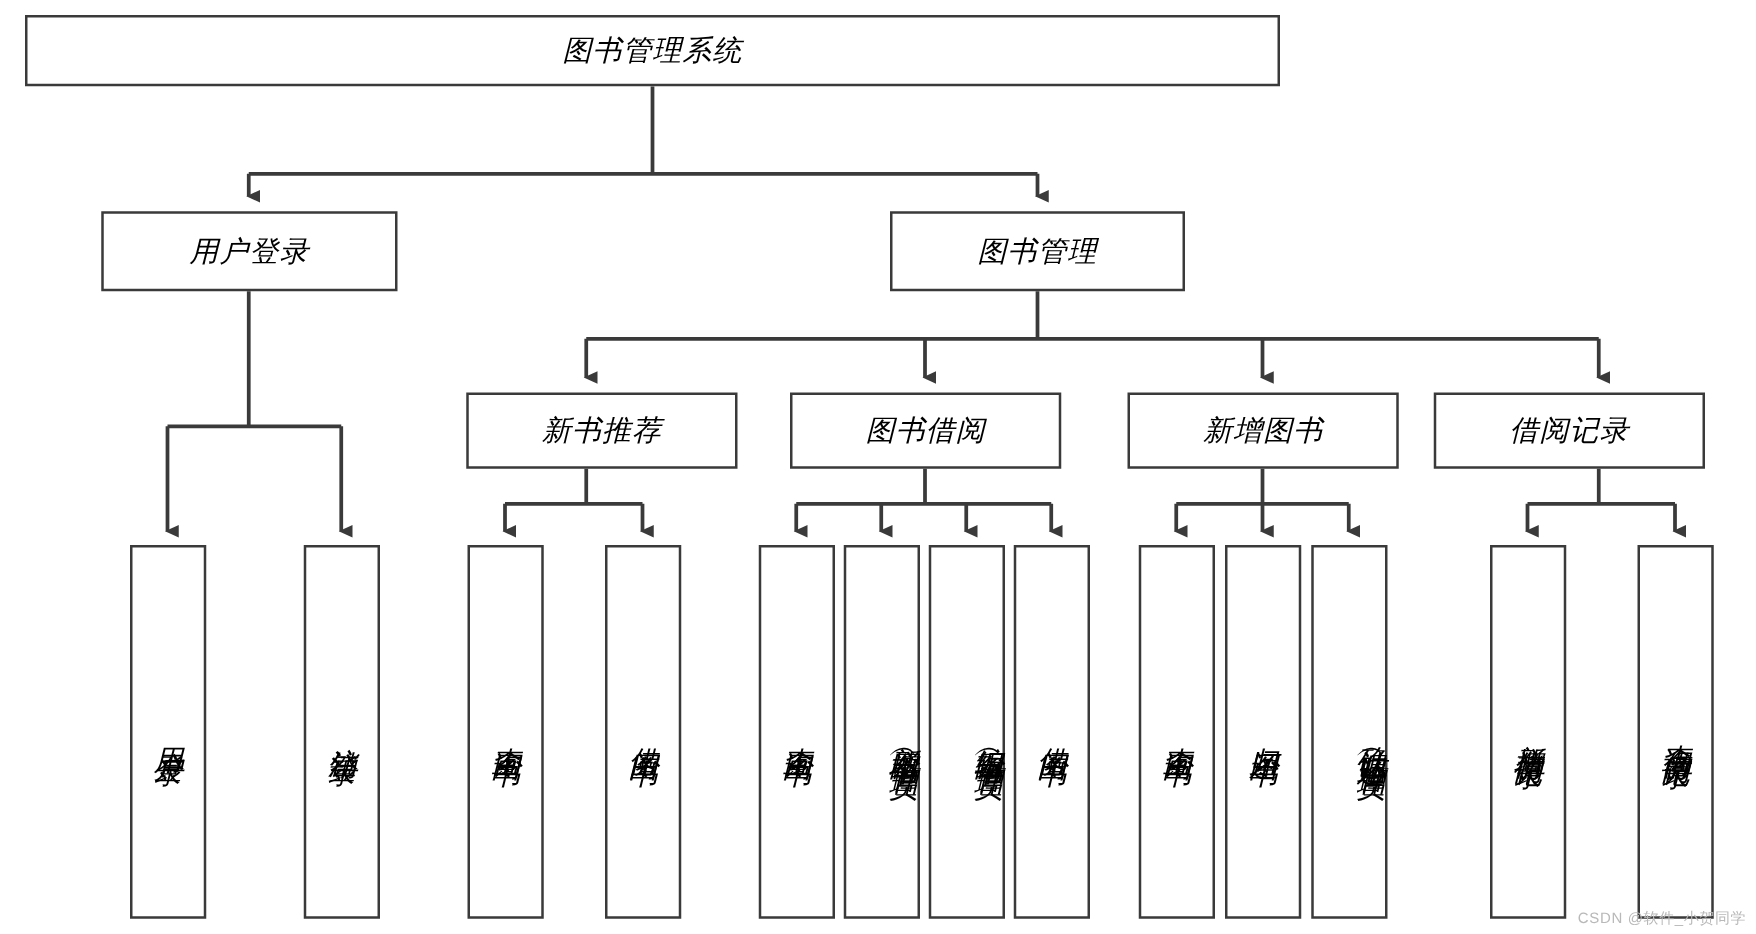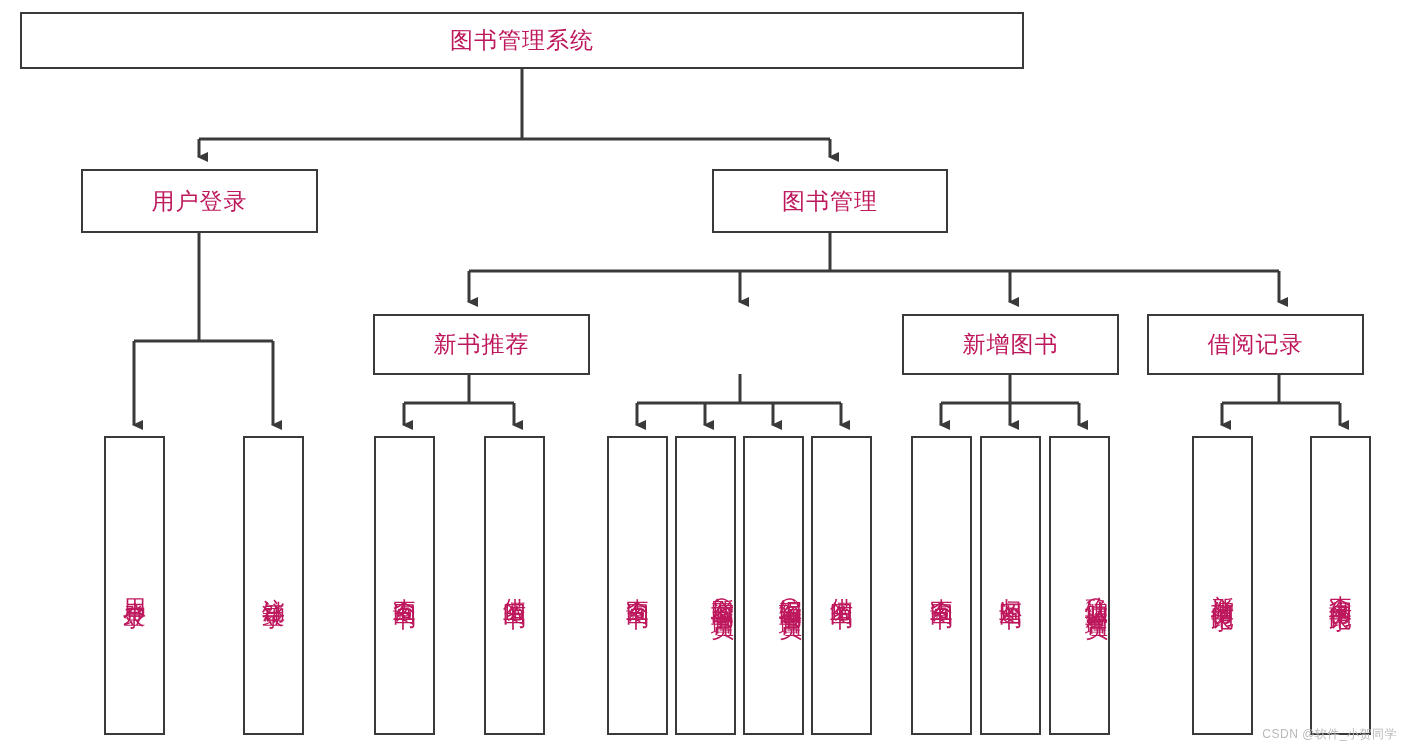--- a/index.html
+++ b/index.html
@@ -25,22 +25,23 @@
     height: 747px;
   }
   .node {
     position: absolute;
     box-sizing: border-box;
     background: #ffffff;
     border: 2px solid #3a3a3a;
     display: flex;
     align-items: center;
     justify-content: center;
-    color: #be185d;
+    color: #000000;
     z-index: 2;
+    font-style: italic;
   }
   .node-h {
     font-size: 23px;
     letter-spacing: 1px;
     white-space: nowrap;
   }
   .node-v {
     font-size: 23px;
     writing-mode: vertical-rl;
     text-orientation: upright;
@@ -131,20 +132,23 @@
   <div class="node node-h" style="left:81px; top:169px; width:237px; height:64px;">
     <span class="label">用户登录</span>
   </div>
   <div class="node node-h" style="left:712px; top:169px; width:236px; height:64px;justify-content:center;">
     <span class="label">图书管理</span>
   </div>
 
   <div class="node node-h" style="left:361px; top:314px; width:217px; height:61px;margin-left:12px;">
     <span class="label">新书推荐</span>
   </div>
+  <div class="node node-h" style="left:632px; top:314px; width:217px; height:61px;">
+    <span class="label">图书借阅</span>
+  </div>
   <div class="node node-h" style="left:902px; top:314px; width:217px; height:61px;">
     <span class="label">新增图书</span>
   </div>
   <div class="node node-h" style="left:1147px; top:314px; width:217px; height:61px;">
     <span class="label">借阅记录</span>
   </div>
 
   <div class="node node-v center-v" style="left:104px; top:436px; width:61px; height:299px;">
     <span class="label">用户登录</span>
   </div>

